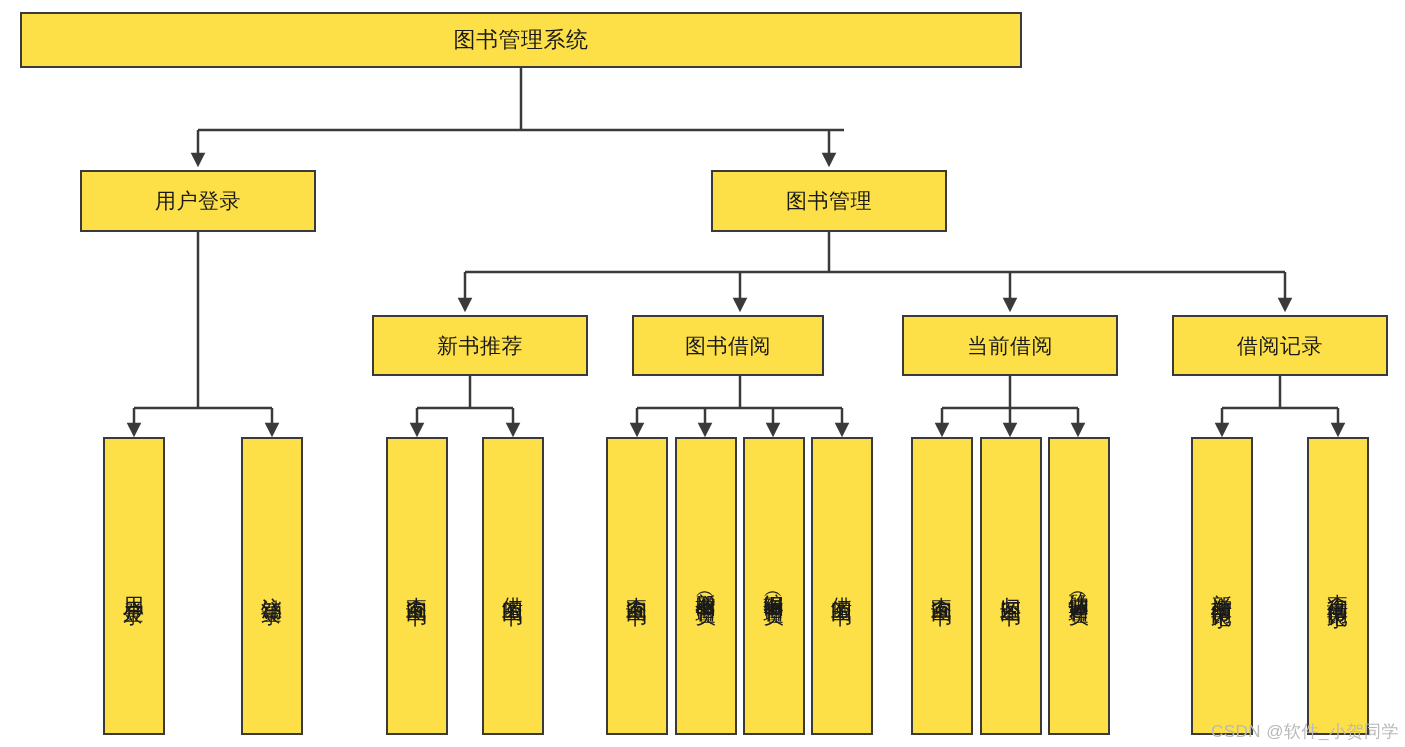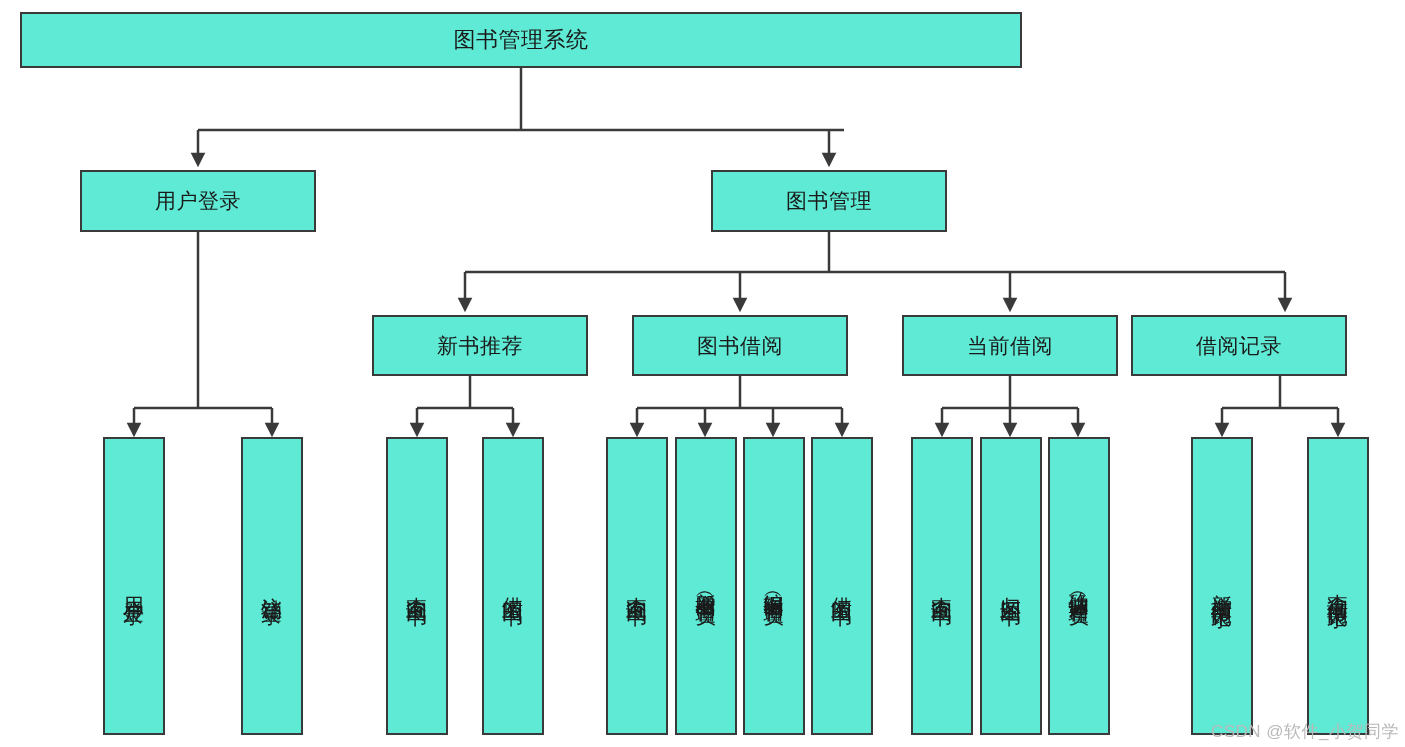--- a/index.html
+++ b/index.html
@@ -14,21 +14,21 @@
   #diagram-root{
     position:absolute;left:0;top:0;width:1405px;height:747px;
   }
   svg#wires{
     position:absolute;left:0;top:0;width:1405px;height:747px;
     pointer-events:none;
   }
   .node{
     position:absolute;
     box-sizing:border-box;
-    background:#5eead4;
+    background:#fde047;
     border:2.5px solid #3a3a3a;
     display:flex;
     align-items:center;
     justify-content:center;
     color:#1a1a1a;
   }
   .node .label{
     display:block;
     text-align:center;
     line-height:1.12;
@@ -134,29 +134,29 @@
   </div>
 
   <div class="node horiz" style="left:711px;top:170px;width:236px;height:62px;justify-content:center;">
     <span class="label">图书管理</span>
   </div>
 
   <div class="node horiz" style="left:372px;top:315px;width:216px;height:61px;">
     <span class="label">新书推荐</span>
   </div>
 
-  <div class="node horiz" style="left:632px;top:315px;width:216px;height:61px;">
+  <div class="node horiz" style="left:632px;top:315px;width:192px;height:61px;">
     <span class="label">图书借阅</span>
   </div>
 
   <div class="node horiz" style="left:902px;top:315px;width:216px;height:61px;">
     <span class="label">当前借阅</span>
   </div>
 
-  <div class="node horiz" style="left:1131px;top:315px;width:216px;height:61px;">
+  <div class="node horiz" style="left:1172px;top:315px;width:216px;height:61px;">
     <span class="label">借阅记录</span>
   </div>
 
   <div class="node vert" style="left:103px;top:437px;width:62px;height:298px;">
     <span class="label">用户登录</span>
   </div>
 
   <div class="node vert" style="left:241px;top:437px;width:62px;height:298px;">
     <span class="label">注销登录</span>
   </div>

